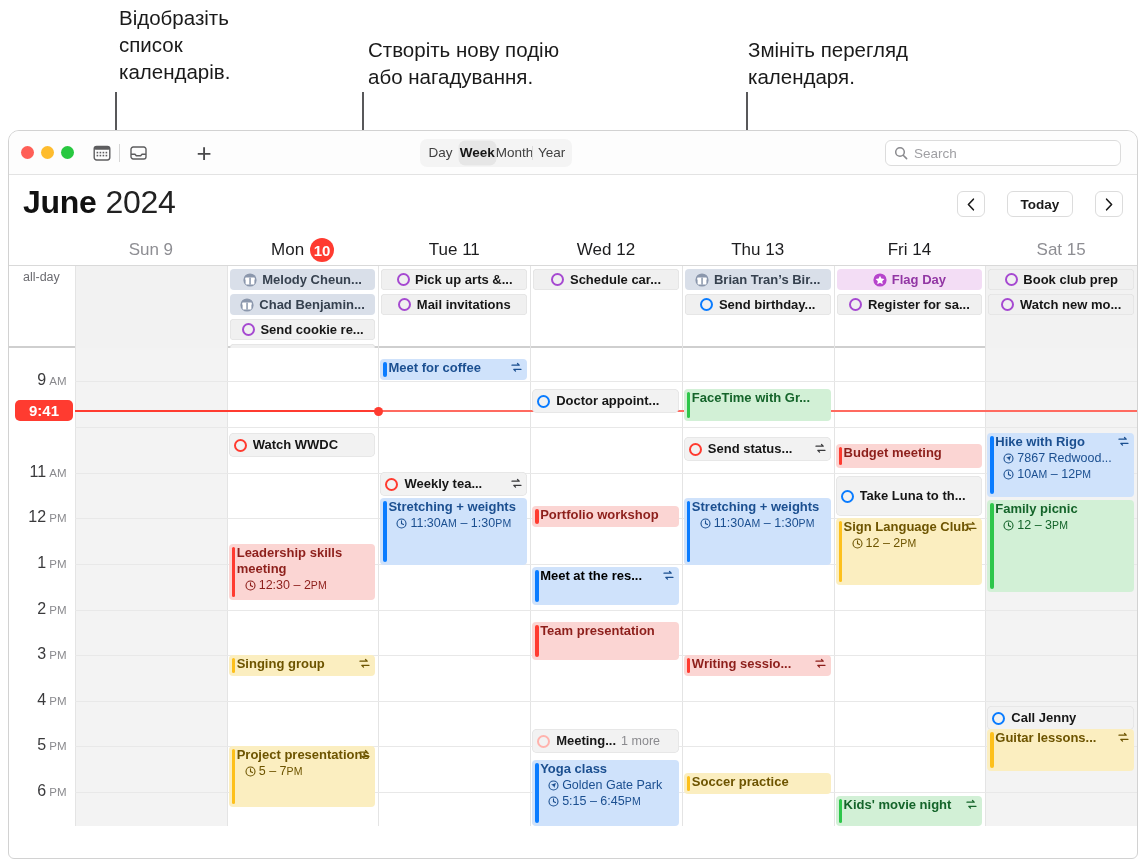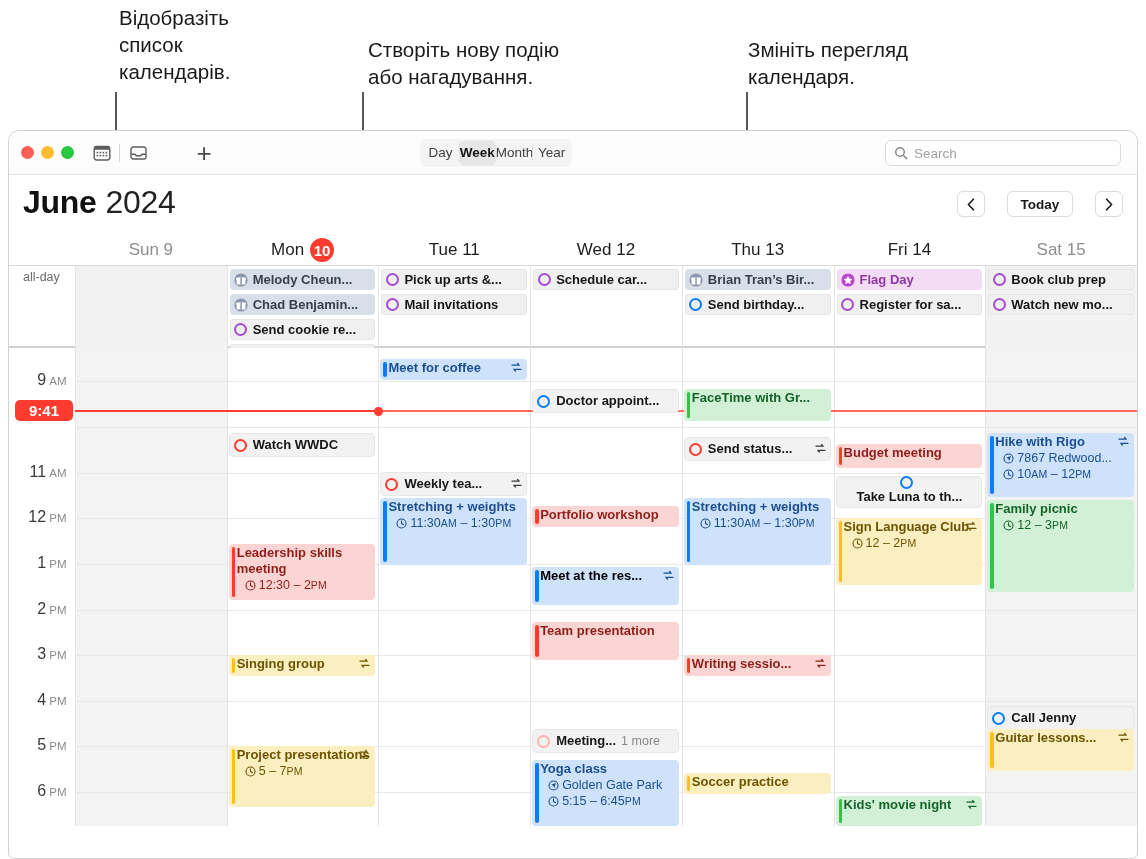--- a/index.html
+++ b/index.html
@@ -89,21 +89,21 @@
   
   #allday{position:relative;height:83px;border-top:1px solid #d9d9d9;border-bottom:2px solid #cfcfcf;background:#fff;}
   #allday-label{position:absolute;left:14px;top:4px;font-size:12.5px;color:#6b6b70;}
   .adcol{position:absolute;top:0;height:83px;}
   .adcol.shaded{background:#f2f2f2;}
   .adcol .vsep{position:absolute;left:0;top:0;width:1px;height:83px;background:#e4e4e4;}
 
   .chip{
     position:absolute;left:3px;right:3px;height:21px;border-radius:4px;
     display:flex;align-items:center;padding:0 4px;font-size:13px;font-weight:bold;
-    overflow:hidden;white-space:nowrap;
+    overflow:hidden;white-space:nowrap;justify-content:center;
   }
   .chip .ico{width:14px;height:14px;margin-right:5px;flex:0 0 14px;display:flex;align-items:center;justify-content:center;}
   .chip .txt{overflow:hidden;text-overflow:ellipsis;white-space:nowrap;}
 
   .chip.plain{background:#f0f0f0;color:#161616;box-shadow:inset 0 0 0 .5px #dcdcdc;}
   .chip.birthday{background:#d9dfe9;color:#36414f;}
   .chip.holiday{background:#f3ddf5;color:#9236a4;}
 
   
   .circ{width:13px;height:13px;border-radius:50%;border:2px solid currentColor;box-sizing:border-box;}
@@ -597,21 +597,21 @@
           </span>
         </div>
         <div class="ev compact" style="left: 674.857px; width: 146.714px; top: 425px; height: 21px; background: rgb(251, 238, 192); color: rgb(109, 84, 0);">
           <span class="bar" style="background:#fdc01b"></span>
           <div class="ttl">Soccer practice</div>
         </div>
         <div class="ev compact" style="left: 826.571px; width: 146.714px; top: 96px; height: 24px; background: rgb(251, 213, 211); color: rgb(141, 31, 27);">
           <span class="bar" style="background:#ff3b30"></span>
           <div class="ttl">Budget meeting</div>
         </div>
-        <div class="ev rem" style="left: 826.571px; width: 146.714px; top: 128px; height: 32px; flex-direction: column;">
+        <div class="ev rem" style="left: 826.571px; width: 146.714px; top: 128px; height: 40px;">
           <span class="circ" style="color:#0a7cff"></span>
           <span class="ttl">Take Luna to th...</span>
         </div>
         <div class="ev" style="left: 826.571px; width: 146.714px; top: 170px; height: 67px; background: rgb(251, 238, 192); color: rgb(109, 84, 0);">
           <span class="bar" style="background:#fdc01b"></span>
           <div class="ttl">Sign Language Club</div>
           <div class="meta">
             <span class="mi">
               <svg width="11" height="11" viewBox="0 0 11 11">
                 <circle cx="5.5" cy="5.5" r="4.5" fill="none" stroke="#6d5400" stroke-width="1.1"></circle>

